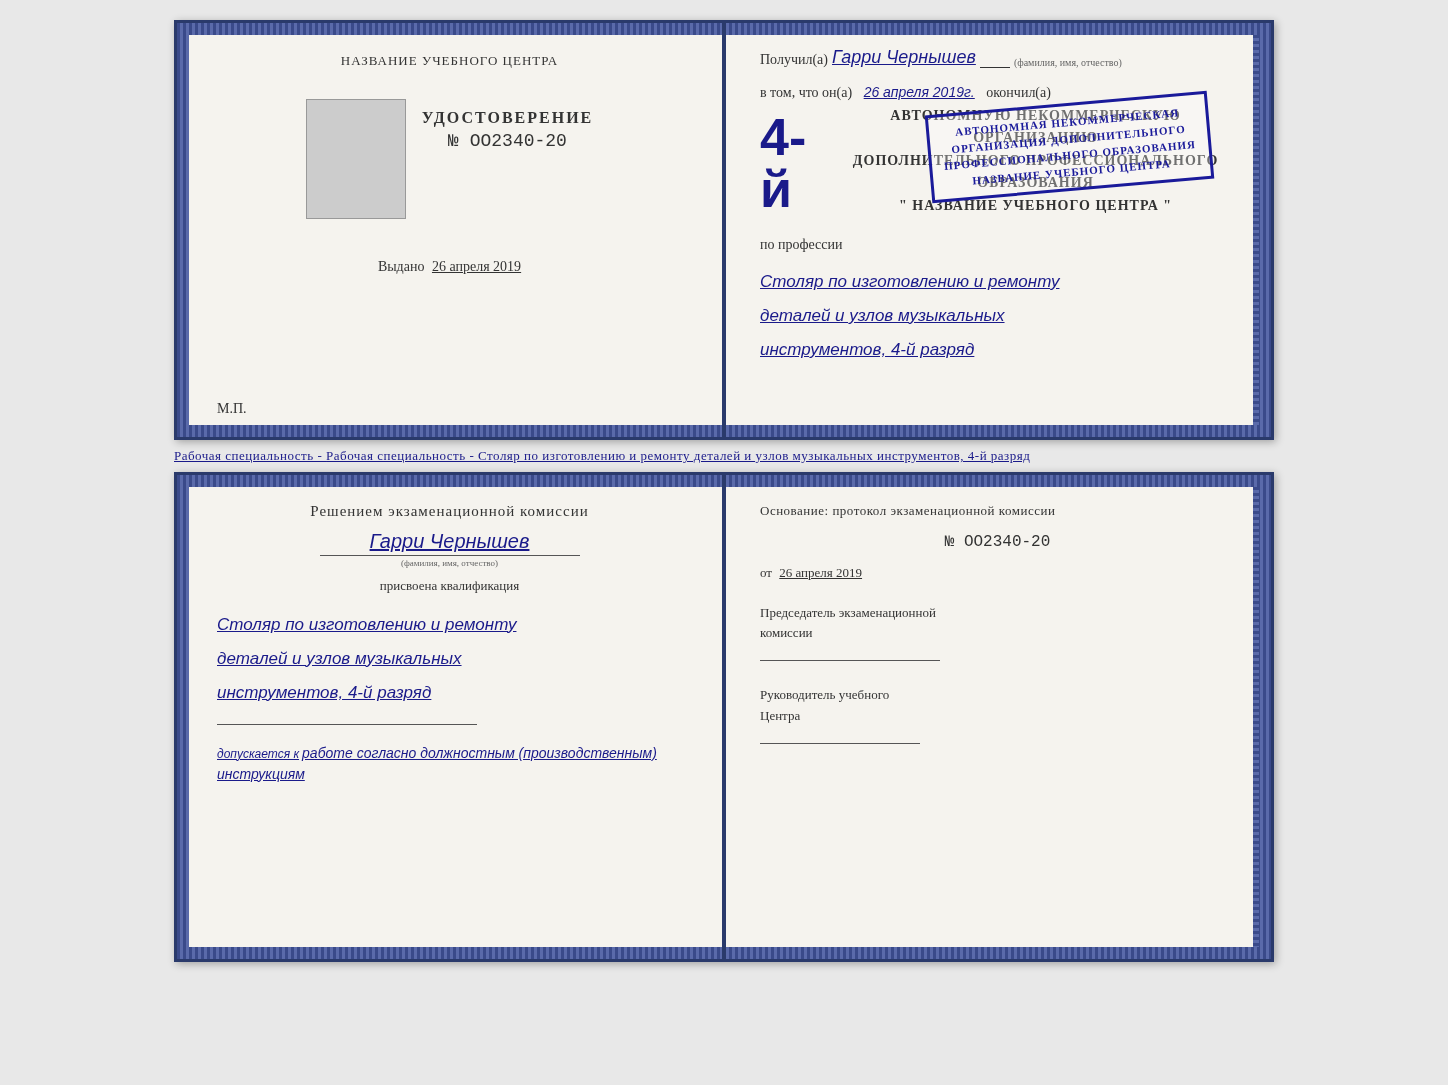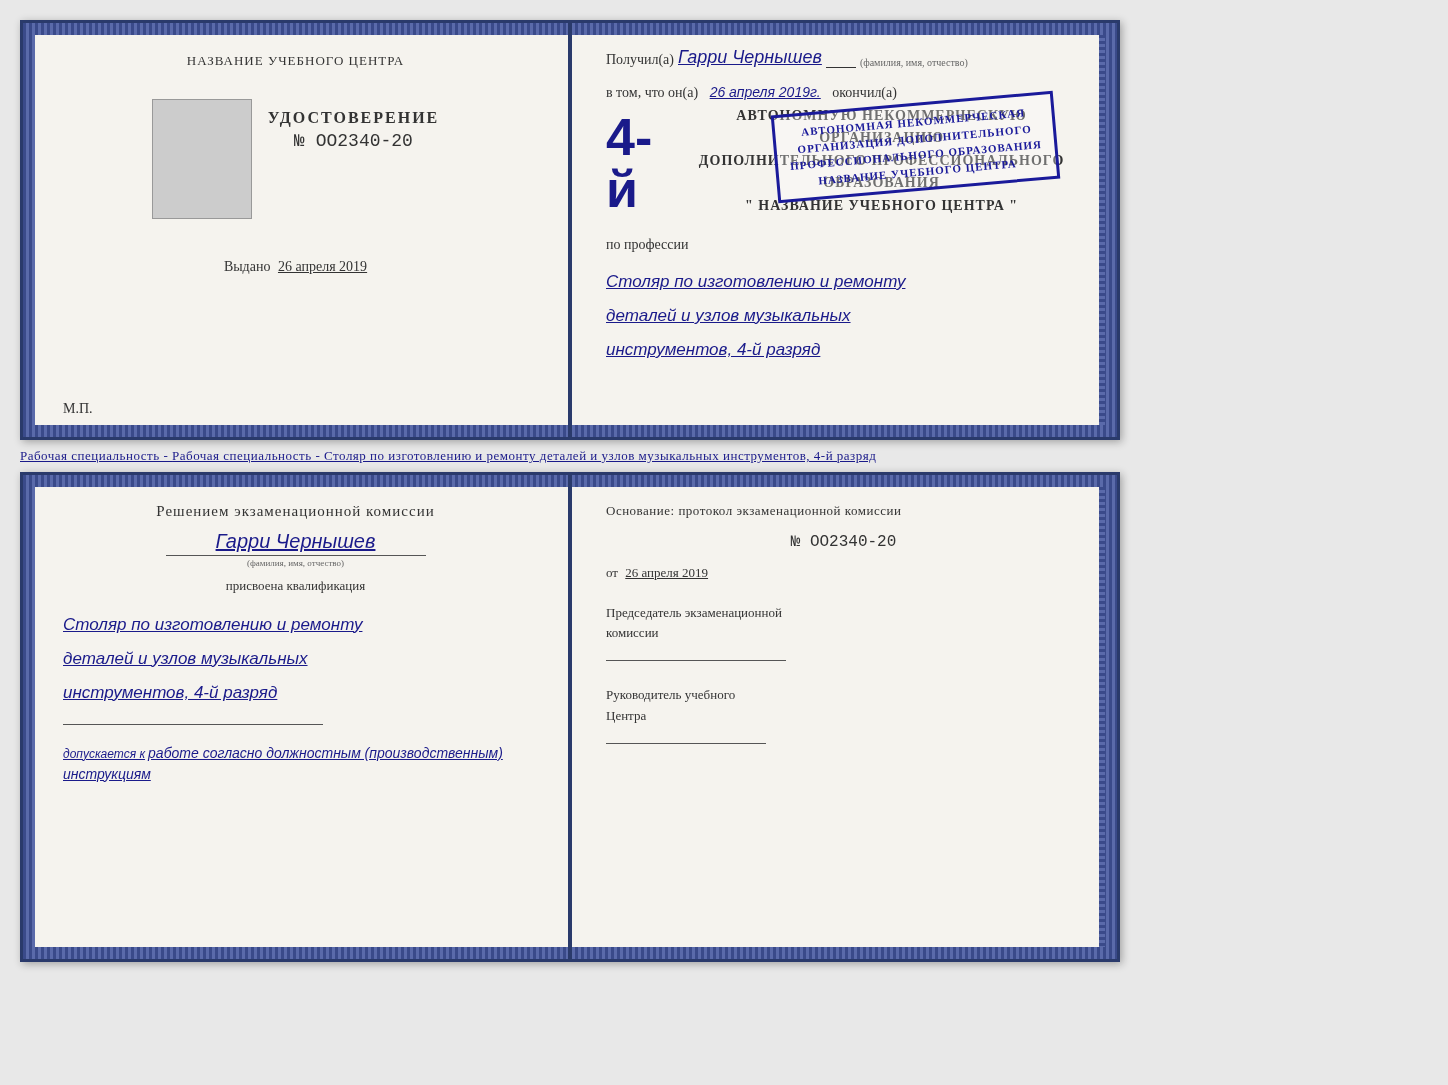--- a/index.html
+++ b/index.html
@@ -11,21 +11,21 @@
       display: flex;
       flex-direction: column;
       align-items: center;
       padding: 20px;
       gap: 16px;
     }
 
     .document-container {
       display: flex;
       flex-direction: column;
-      align-items: flex-start;
+      align-items: center;
       width: 100%;
       gap: 0px;
     }
 
     
     .diploma-book {
       display: flex;
       width: 1100px;
       height: 420px;
       border: 3px solid #2a3a6b;

